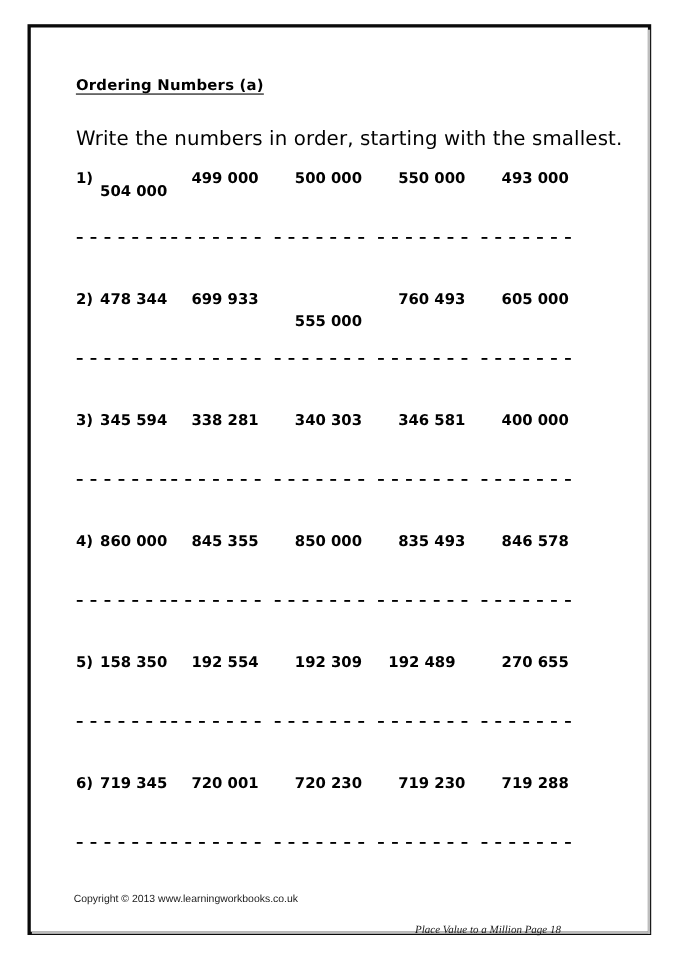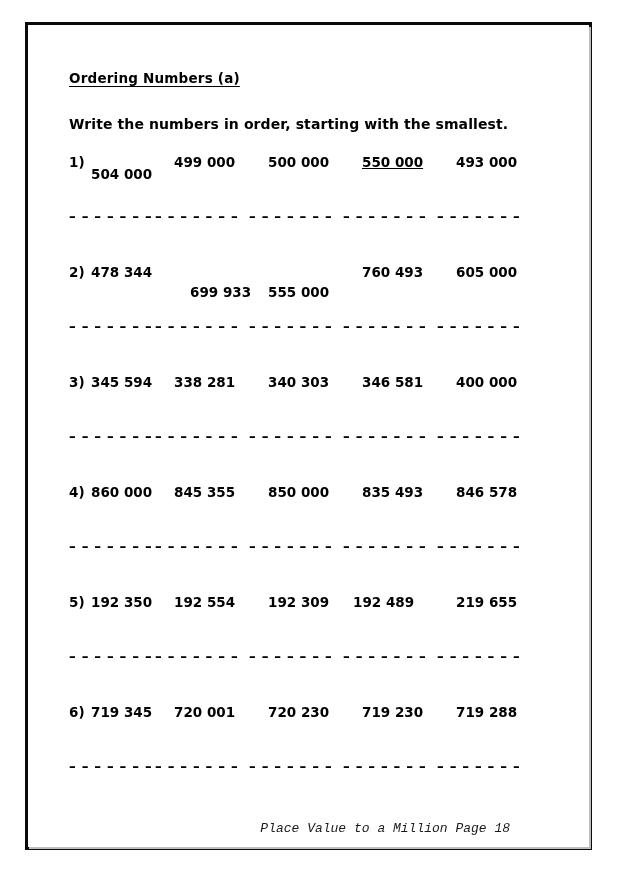--- a/index.html
+++ b/index.html
@@ -65,22 +65,22 @@
     text-decoration: underline;
     text-underline-offset: 3px;
     white-space: nowrap;
   }
 
   
   .instruction {
     position: absolute;
     left: 44px;
     top: 94px;
-    font-size: 14px;
-    font-weight: 700;
+    font-size: 18px;
+    font-weight: 400;
     letter-spacing: 0.1px;
     color: #000;
     white-space: nowrap;
   }
 
   
   .questions {
     position: absolute;
     left: 0;
     top: 132px;
@@ -134,23 +134,23 @@
     left: 42px;
     top: 790px;
     font-family: "Liberation Sans", sans-serif;
     font-size: 9.5px;
     color: #1a1a1a;
     white-space: nowrap;
   }
   .footer-right {
     position: absolute;
     right: 22px;
-    top: 799px;
-    font-family: Liberation Mono, monospace;
-    font-size: 13px;
+    top: 818px;
+    font-family: Liberation Serif, serif;
+    font-size: 10px;
     font-style: italic;
     color: #1a1a1a;
     white-space: nowrap;
   }
 </style>
 </head>
 <body>
 
 <div class="page">
   <div class="page-border"></div>
@@ -161,36 +161,36 @@
 
     <div class="instruction">Write the numbers in order, starting with the smallest.</div>
 
     <div class="questions">
         <div class="question">
           <div class="q-numbers">
             <span class="q-index">1)</span>
             <span class="q-value" style="left: 22px; margin-top: 12px;">504 000</span>
             <span class="q-value" style="left: 105px;">499 000</span>
             <span class="q-value" style="left: 199px;">500 000</span>
-            <span class="q-value" style="left: 293px; text-decoration: underline;">550 000</span>
+            <span class="q-value" style="left: 293px;">550 000</span>
             <span class="q-value" style="left: 387px;">493 000</span>
           </div>
           <div class="q-lines">
             <span class="answer-line" style="left: 0px;">– – – – – – –</span>
             <span class="answer-line" style="left: 86px;">– – – – – – –</span>
             <span class="answer-line" style="left: 180px;">– – – – – – –</span>
             <span class="answer-line" style="left: 274px;">– – – – – – –</span>
             <span class="answer-line" style="left: 368px;">– – – – – – –</span>
           </div>
         </div>
         <div class="question">
           <div class="q-numbers">
             <span class="q-index">2)</span>
             <span class="q-value" style="left: 22px;">478 344</span>
-            <span class="q-value" style="left: 121px; margin-top: 20px;">699 933</span>
+            <span class="q-value" style="left: 105px;">699 933</span>
             <span class="q-value" style="left: 199px; margin-top: 20px;">555 000</span>
             <span class="q-value" style="left: 293px;">760 493</span>
             <span class="q-value" style="left: 387px;">605 000</span>
           </div>
           <div class="q-lines">
             <span class="answer-line" style="left: 0px;">– – – – – – –</span>
             <span class="answer-line" style="left: 86px;">– – – – – – –</span>
             <span class="answer-line" style="left: 180px;">– – – – – – –</span>
             <span class="answer-line" style="left: 274px;">– – – – – – –</span>
             <span class="answer-line" style="left: 368px;">– – – – – – –</span>
@@ -226,25 +226,25 @@
             <span class="answer-line" style="left: 0px;">– – – – – – –</span>
             <span class="answer-line" style="left: 86px;">– – – – – – –</span>
             <span class="answer-line" style="left: 180px;">– – – – – – –</span>
             <span class="answer-line" style="left: 274px;">– – – – – – –</span>
             <span class="answer-line" style="left: 368px;">– – – – – – –</span>
           </div>
         </div>
         <div class="question">
           <div class="q-numbers">
             <span class="q-index">5)</span>
-            <span class="q-value" style="left: 22px;">192 350</span>
+            <span class="q-value" style="left: 22px;">158 350</span>
             <span class="q-value" style="left: 105px;">192 554</span>
             <span class="q-value" style="left: 199px;">192 309</span>
             <span class="q-value" style="left: 284px;">192 489</span>
-            <span class="q-value" style="left: 387px;">219 655</span>
+            <span class="q-value" style="left: 387px;">270 655</span>
           </div>
           <div class="q-lines">
             <span class="answer-line" style="left: 0px;">– – – – – – –</span>
             <span class="answer-line" style="left: 86px;">– – – – – – –</span>
             <span class="answer-line" style="left: 180px;">– – – – – – –</span>
             <span class="answer-line" style="left: 274px;">– – – – – – –</span>
             <span class="answer-line" style="left: 368px;">– – – – – – –</span>
           </div>
         </div>
         <div class="question">
@@ -259,16 +259,17 @@
           <div class="q-lines">
             <span class="answer-line" style="left: 0px;">– – – – – – –</span>
             <span class="answer-line" style="left: 86px;">– – – – – – –</span>
             <span class="answer-line" style="left: 180px;">– – – – – – –</span>
             <span class="answer-line" style="left: 274px;">– – – – – – –</span>
             <span class="answer-line" style="left: 368px;">– – – – – – –</span>
           </div>
         </div>
       </div>
 
+    <div class="footer-left">Copyright © 2013 www.learningworkbooks.co.uk</div>
 
     <div class="footer-right">Place Value to a Million Page 18</div>
   </div>
 </div>
 
 </body></html>

